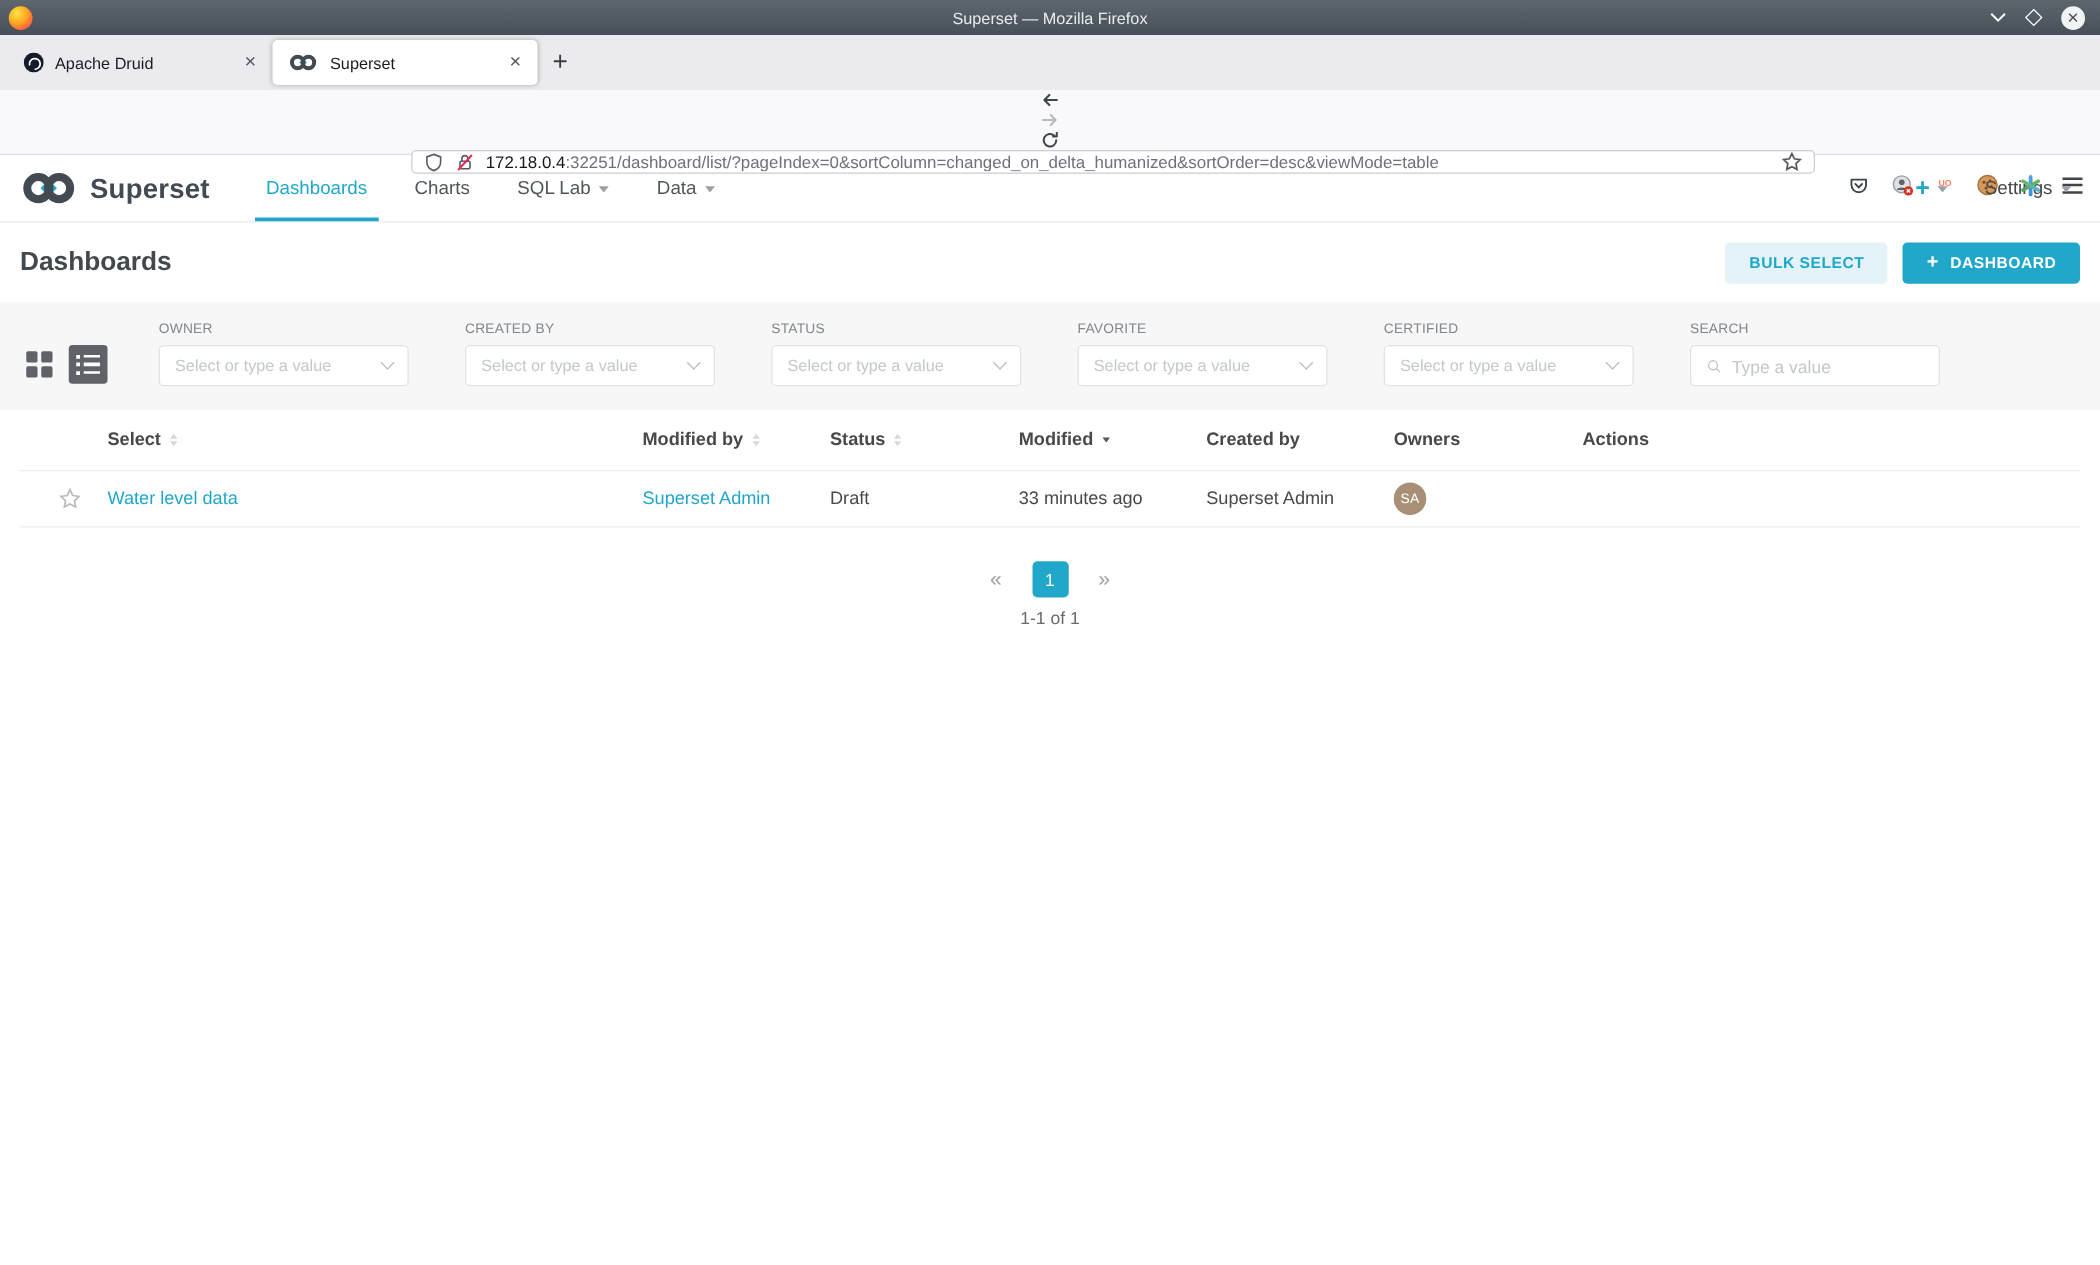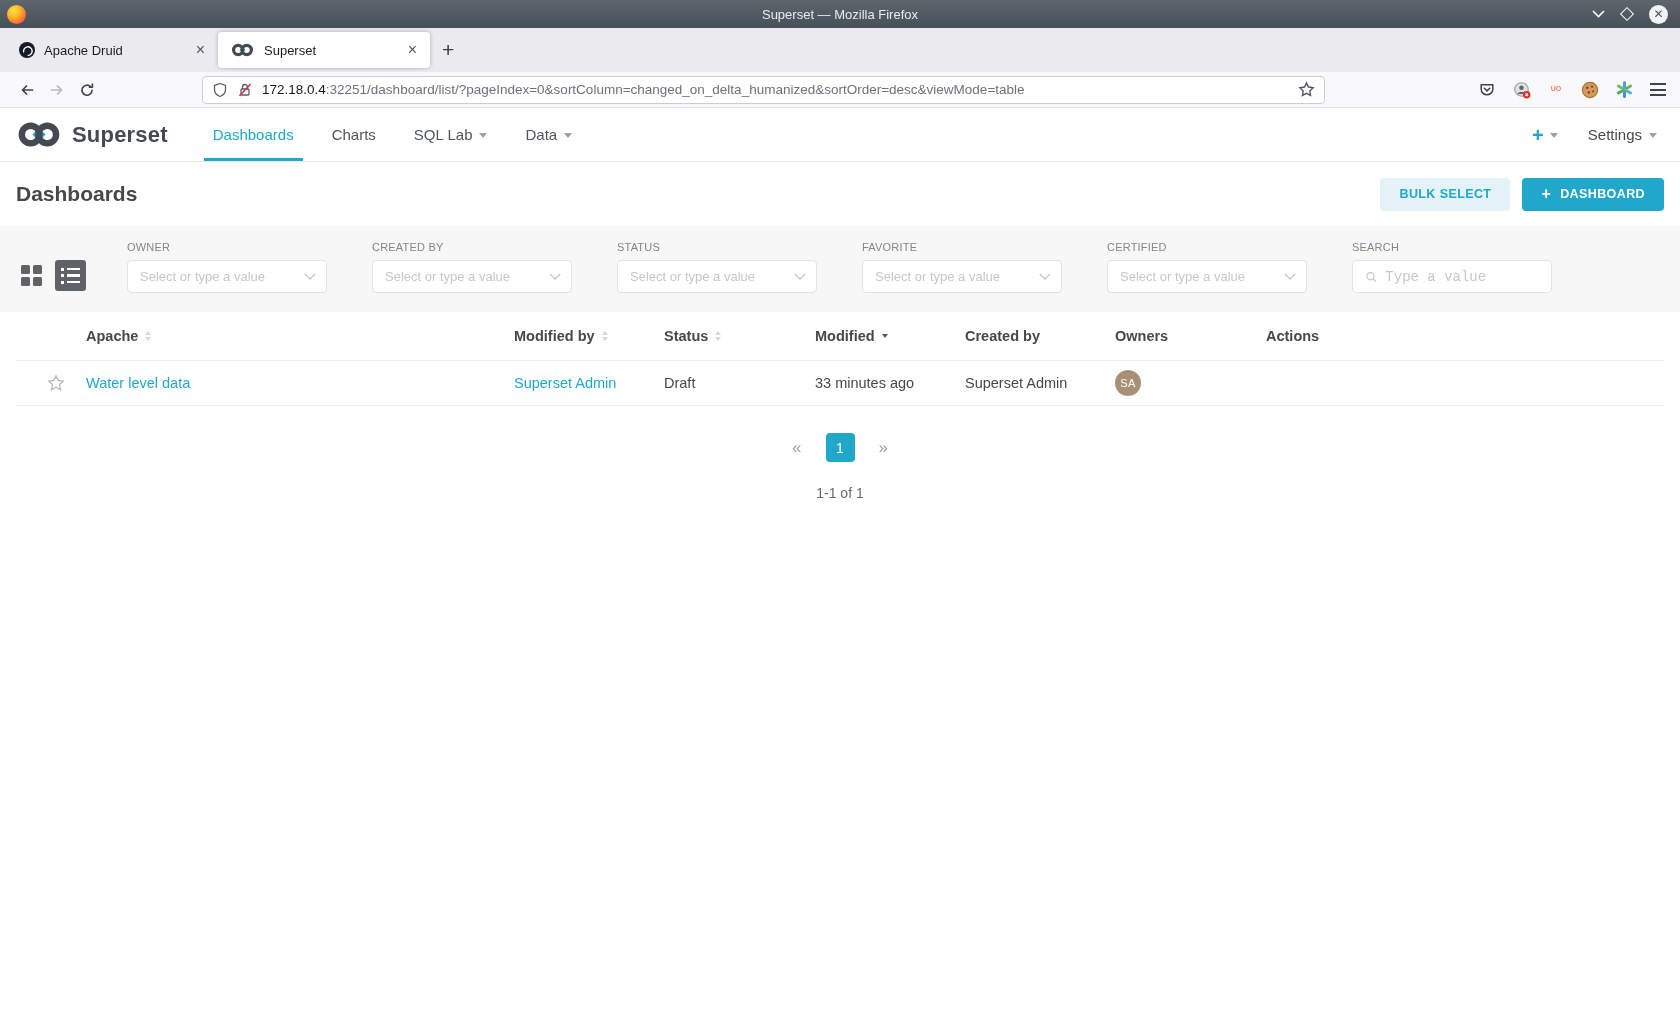--- a/index.html
+++ b/index.html
@@ -19,21 +19,21 @@
   
   .tabbar { height:44px; background:#ebebef; display:flex; align-items:center; padding:0 6px; }
   .tab { height:36px; width:212px; display:flex; align-items:center; gap:9px; padding:0 9px 0 13px;
     border-radius:4px; font-size:13px; color:#1b1b21; }
   .tab.active { background:#fff; box-shadow:0 0 4px rgba(0,0,0,.28); }
   .tab-label { flex:1; overflow:hidden; white-space:nowrap; }
   .tab-close { color:#55555f; font-size:16px; line-height:1; padding:2px 4px; }
   .newtab-btn { font-size:21px; color:#3c3c43; padding:0 12px; }
 
   
-  .toolbar { height:36px; background:#f9f9fb; border-bottom:1px solid #e0e0e6; display:flex; align-items:center; padding:0 12px; }
+  .toolbar { height:52px; background:#f9f9fb; border-bottom:1px solid #e0e0e6; display:flex; align-items:center; padding:0 12px;flex-direction:column; }
   .nav-btn { width:30px; height:28px; display:flex; align-items:center; justify-content:center; }
   .urlbar { margin-left:100px; width:1123px; height:28px; background:#fff; border:1px solid #ccccd5; border-radius:4px;
     display:flex; align-items:center; padding:0 9px; gap:9px; }
   .url-text { font-size:13.5px; color:#6f6f7e; white-space:nowrap; overflow:hidden; flex:1; }
   .url-host { color:#17171f; }
   .tool-icons { margin-left:auto; display:flex; align-items:center; gap:17px; padding-right:2px; }
   .ublock { position:relative; width:16px; height:17px; }
   .ublock .shape { width:16px; height:17px; background:#7a1512; clip-path:polygon(0 0,100% 0,100% 62%,50% 100%,0 62%); }
   .ublock .txt { position:absolute; top:4px; left:0; width:100%; text-align:center; color:#ff7a68; font-size:7px; font-weight:bold; }
   .sparkle { position:relative; width:17px; height:17px; }
@@ -74,21 +74,21 @@
   .grid-icon span { background:#5f6368; border-radius:1.5px; }
   .list-toggle { width:31px; height:31px; background:#5f6368; border-radius:3px; display:flex; flex-direction:column; justify-content:center; gap:3.5px; padding:0 6px; }
   .list-toggle .row { display:flex; align-items:center; gap:3px; }
   .list-toggle .dot { width:3px; height:3px; background:#fff; }
   .list-toggle .bar { flex:1; height:2.5px; background:#fff; }
   .filter-group { margin-right:24px; }
   .filter-label { font-size:11px; color:#81878d; margin-bottom:7px; letter-spacing:.2px; }
   .select-box { width:200px; height:33px; background:#fff; border:1px solid #e2e2e2; border-radius:4px; display:flex; align-items:center; padding:0 12px; gap:8px; }
   .select-placeholder { color:#c3c8cd; font-size:13px; flex:1; white-space:nowrap; overflow:hidden; }
   .chev { width:8px; height:8px; border-right:1.5px solid #b6bcc1; border-bottom:1.5px solid #b6bcc1; transform:rotate(45deg) translate(-2px,-2px); flex:none; }
-  .search-box input { border:none; outline:none; font-size:14px; width:100%; color:#484848; background:transparent;font-family:Liberation Mono, monospace; }
+  .search-box input { border:none; outline:none; font-size:14px; width:100%; color:#484848; background:transparent; }
   .search-box input::placeholder { color:#c3c8cd; }
 
   
   .table-wrap { padding:0 16px; background:#fff; }
   .thead,.trow { display:grid; grid-template-columns:70px 428px 150px 151px 150px 150px 151px 1fr; align-items:center; }
   .thead { height:49px; border-bottom:1px solid #ededed; }
   .th { font-size:14.5px; font-weight:bold; color:#484848; display:flex; align-items:center; gap:7px; }
   .sorters { display:flex; flex-direction:column; gap:2px; }
   .car { width:0; height:0; border-left:3.5px solid transparent; border-right:3.5px solid transparent; }
   .car.up { border-bottom:4.5px solid #d6d9db; }
@@ -96,21 +96,21 @@
   .car.active { border-top-color:#54595d; }
   .trow { height:45px; border-bottom:1px solid #ededed; font-size:14.5px; color:#484848; }
   .fav-cell { padding-left:31px; display:flex; }
   .link { color:#20a7c9; }
   .avatar { width:26px; height:26px; border-radius:50%; background:#a89076; color:#fff; font-size:11px; display:flex; align-items:center; justify-content:center; letter-spacing:.3px; }
 
   
   .pagination { margin-top:27px; display:flex; justify-content:center; align-items:center; gap:20px; }
   .page-arrow { color:#9aa1a7; font-size:17px; padding:4px; }
   .page-current { min-width:29px; height:29px; background:#20a7c9; border-radius:4px; color:#fff; font-size:14px; display:flex; align-items:center; justify-content:center; }
-  .page-summary { text-align:center; margin-top:23px; color:#6a6a6a; font-size:14px; }
+  .page-summary { text-align:center; margin-top:8px; color:#6a6a6a; font-size:14px; }
 
   svg { display:block; }
 </style>
 </head>
 <body>
 
 <div class="titlebar">
   <div class="ff-logo"></div>
   <div class="win-title">Superset — Mozilla Firefox</div>
   <div class="win-controls">
@@ -331,21 +331,21 @@
       </svg>
       <input placeholder="Type a value" style="">
     </div>
   </div>
 </div>
 
 <div class="table-wrap">
   <div class="thead">
     <span></span>
     <span class="th">
-      <span>Apache</span>
+      <span>Select</span>
       <span class="sorters">
           <span class="car up"></span>
           <span class="car down"></span>
         </span>
     </span>
     <span class="th">
       <span>Modified by</span>
       <span class="sorters">
           <span class="car up"></span>
           <span class="car down"></span>

